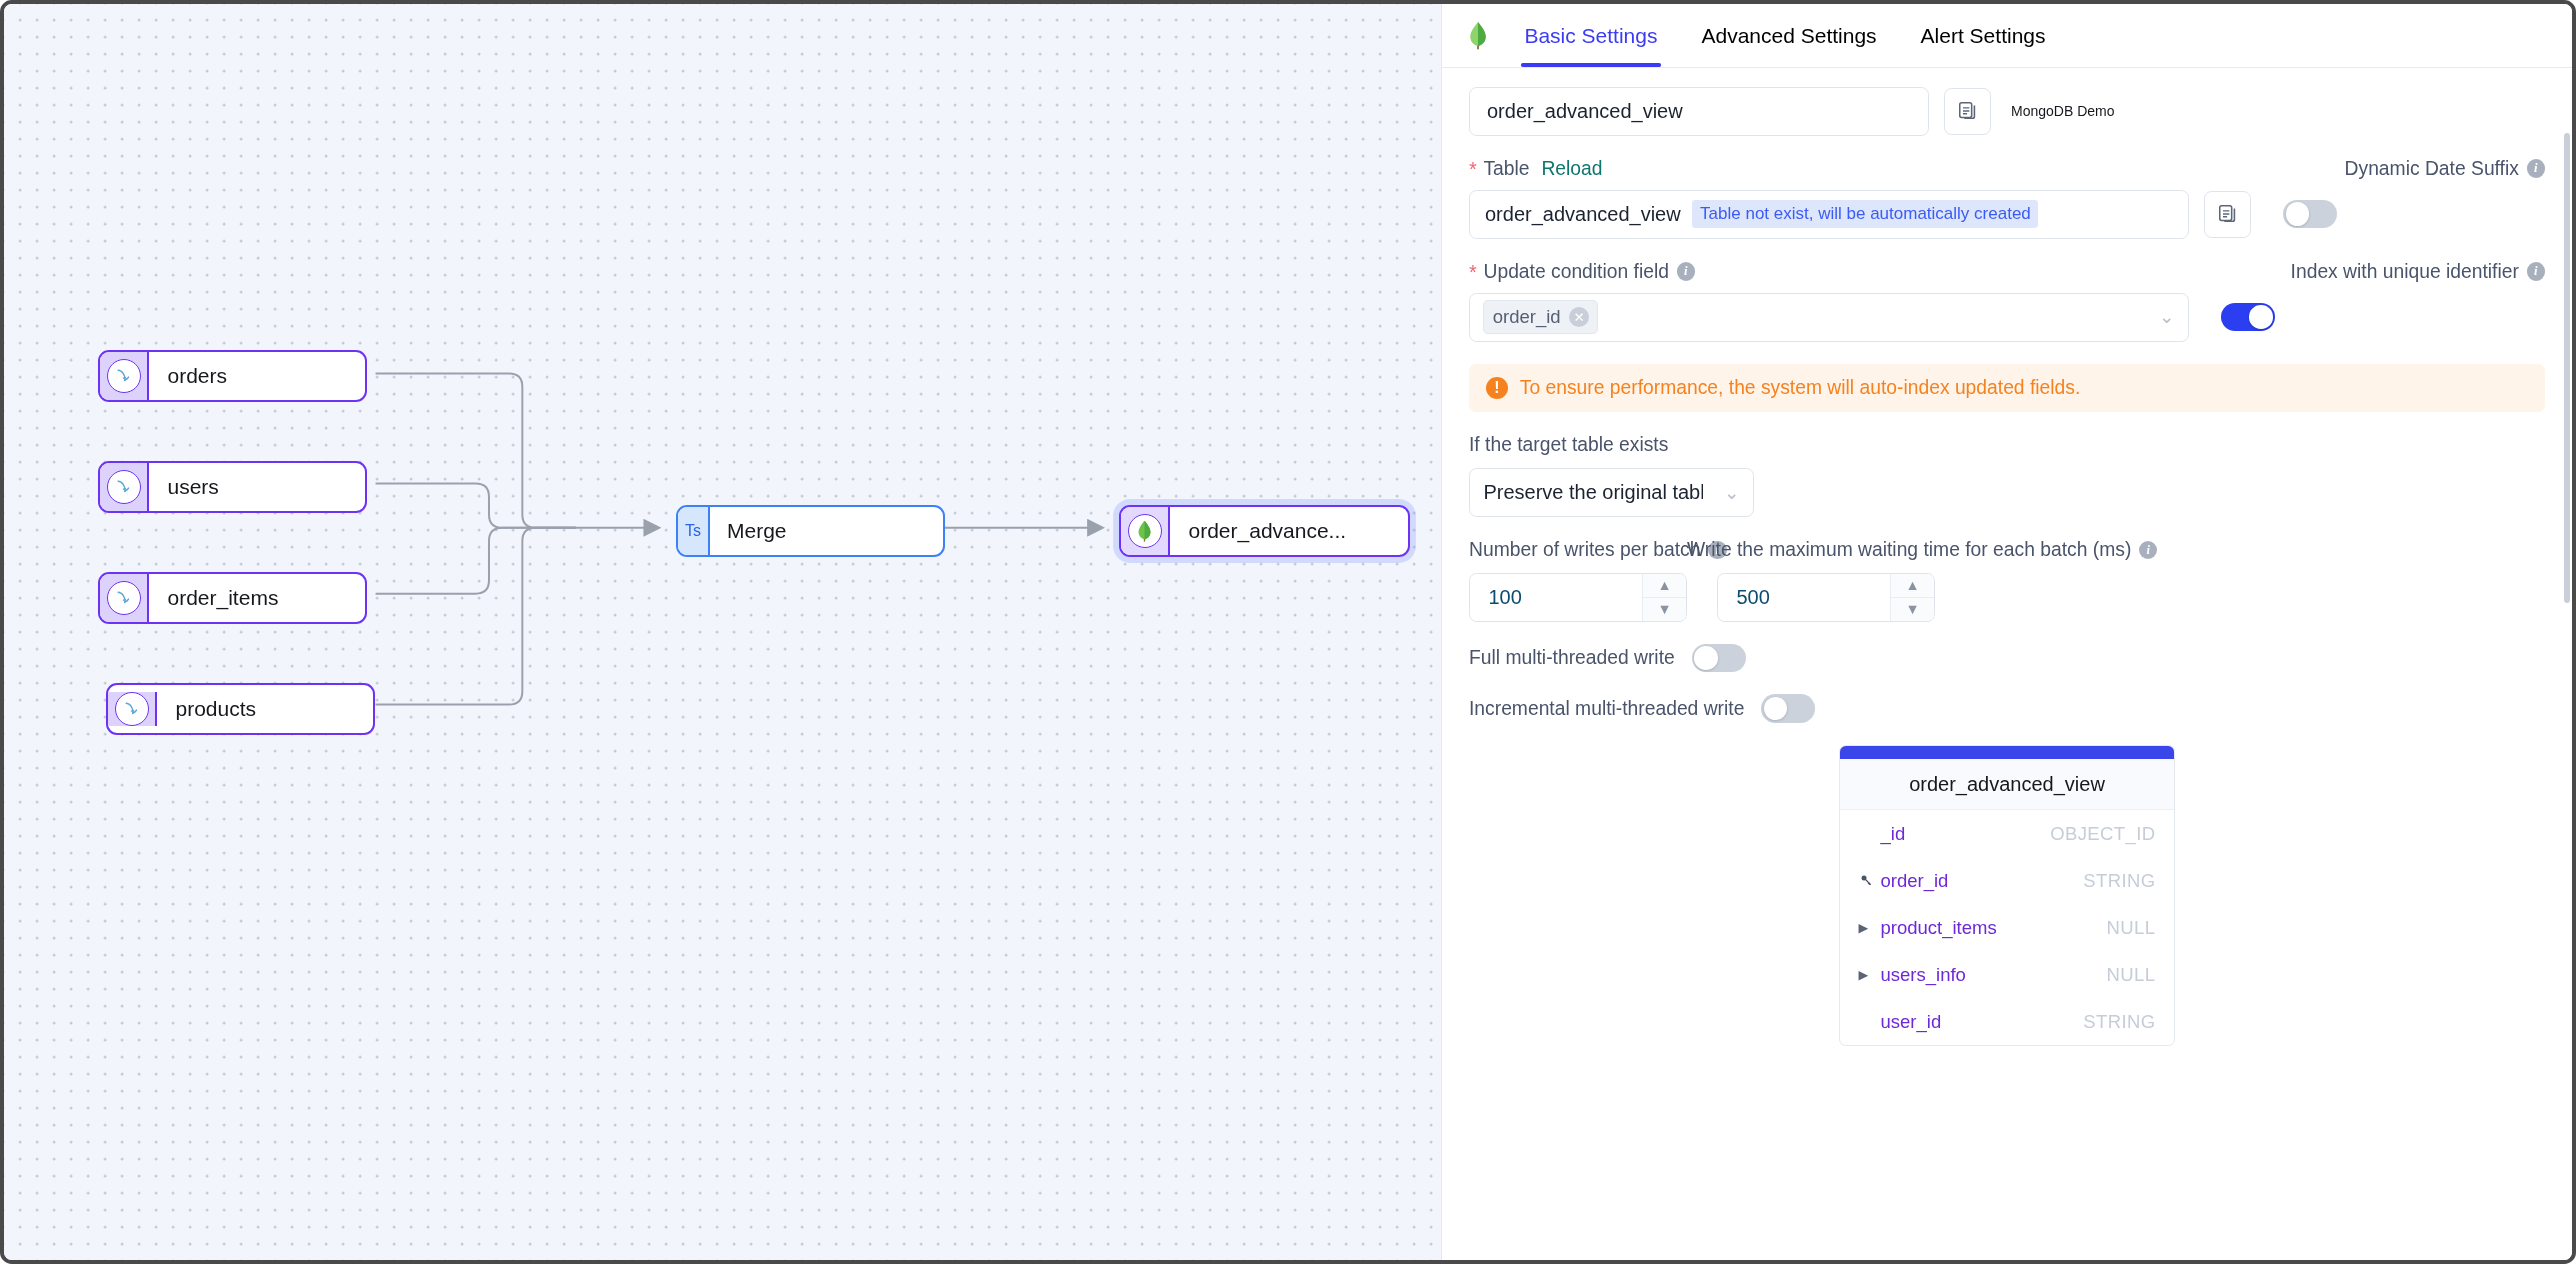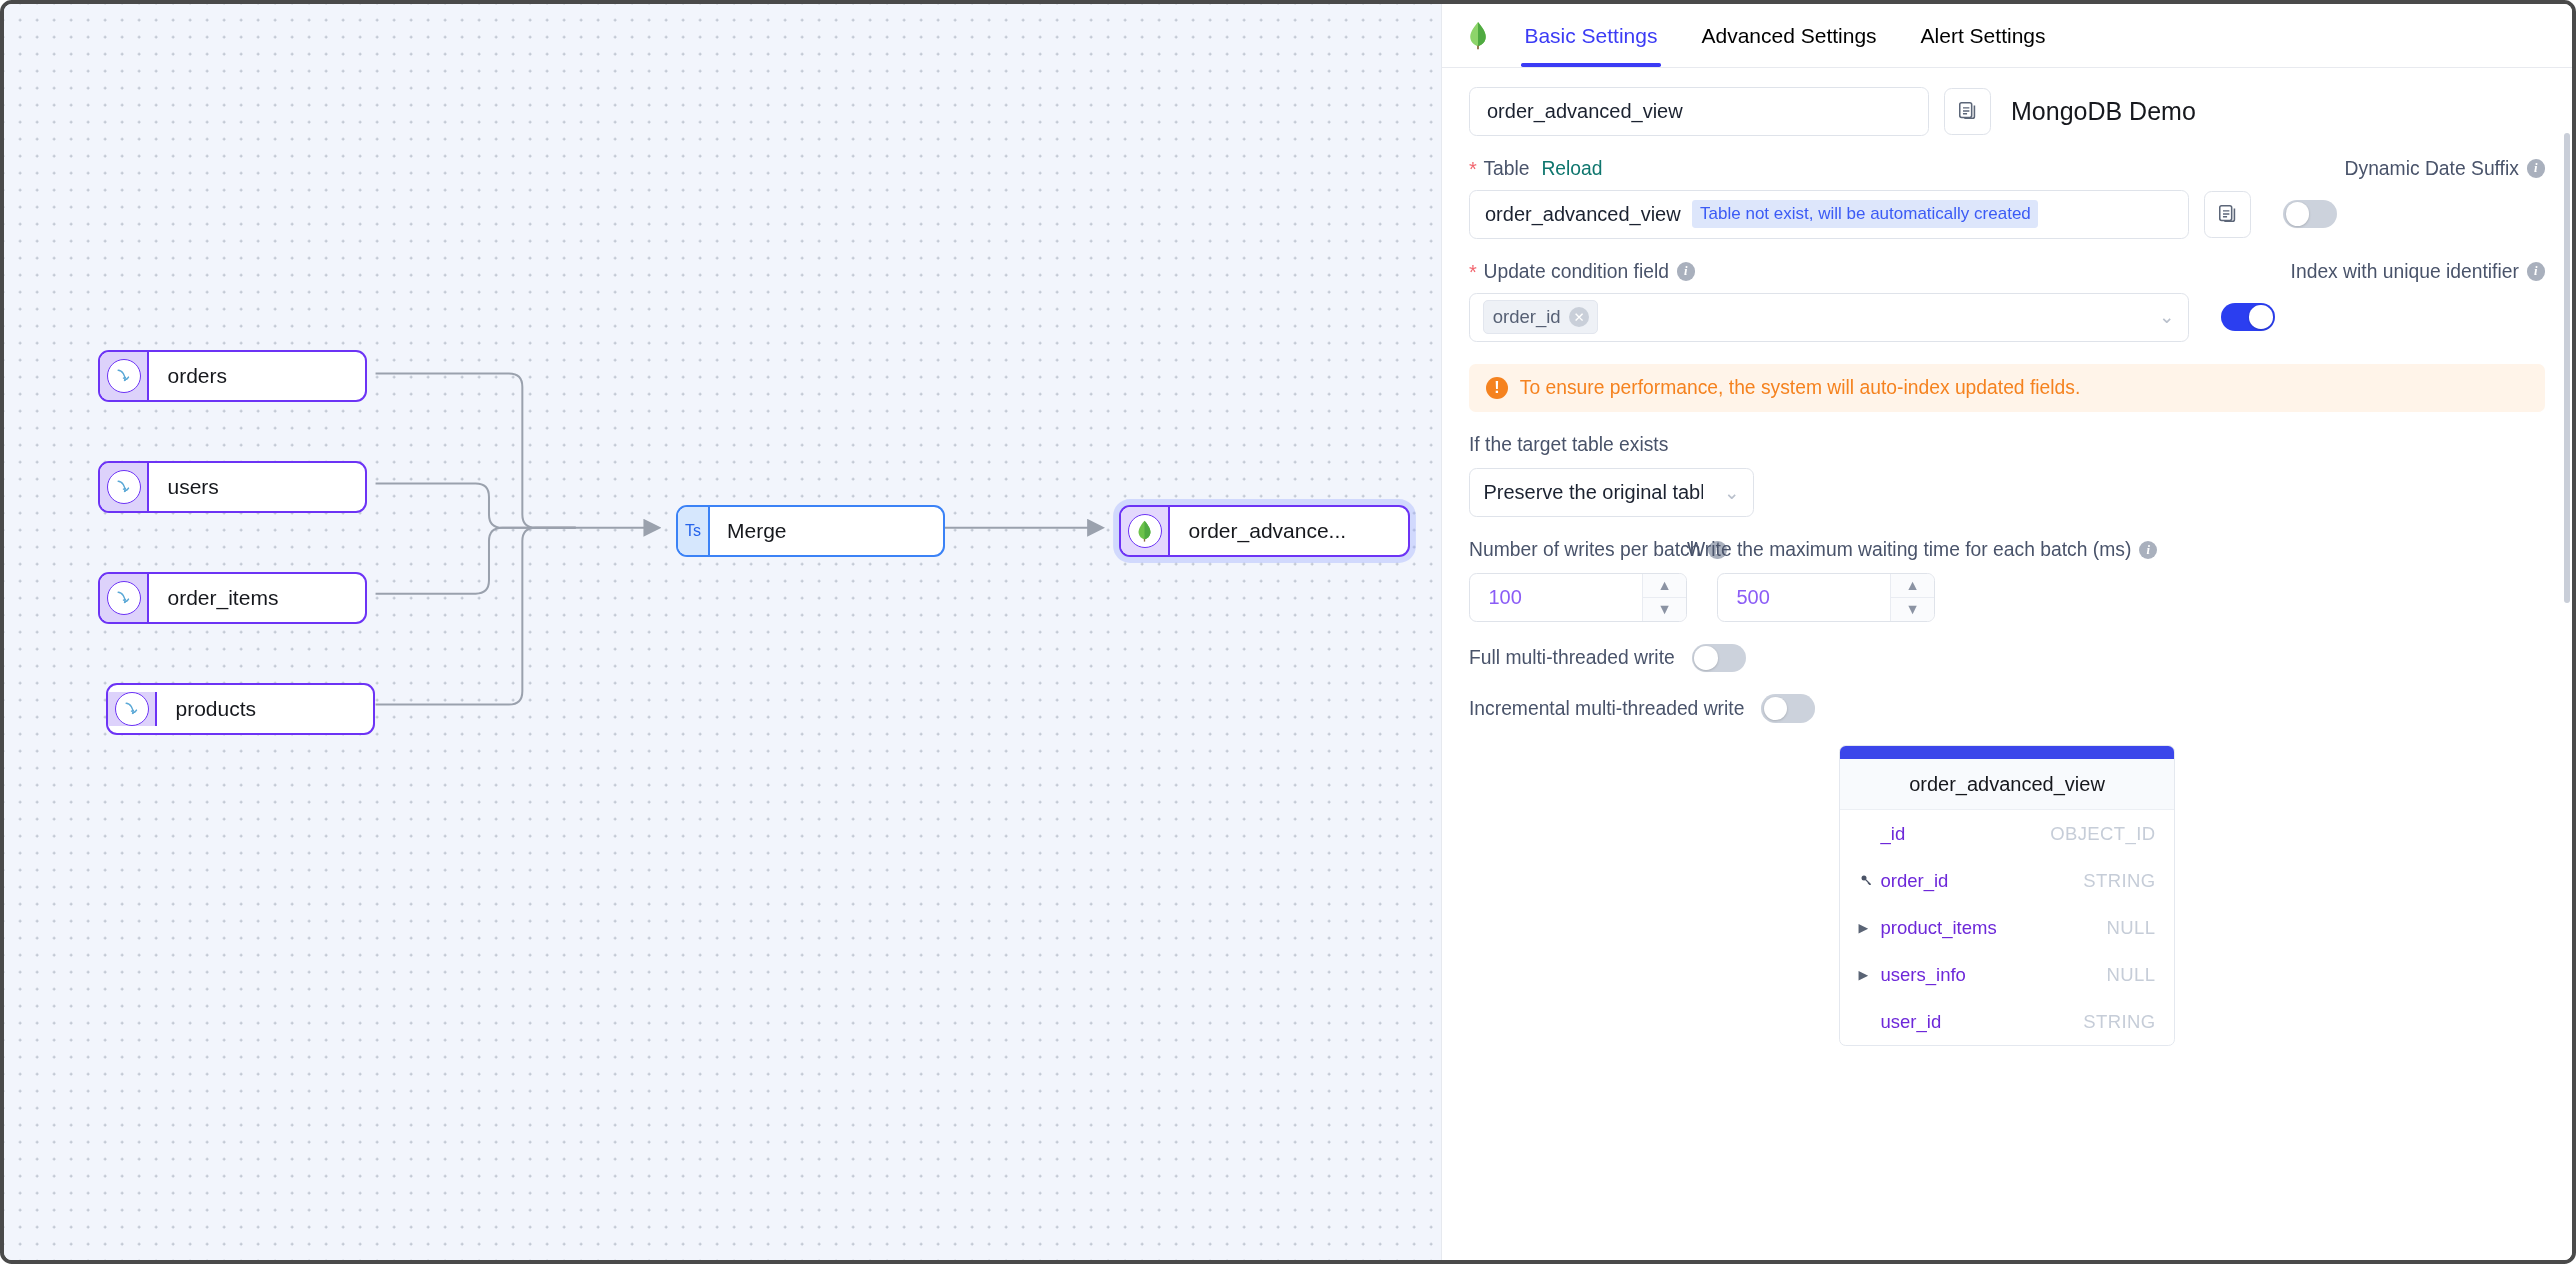--- a/index.html
+++ b/index.html
@@ -167,21 +167,21 @@
     border: 1.3px solid #dfe3ea;
     border-radius: 7.6px;
     background: #fff;
     display: flex; align-items: center; justify-content: center;
     margin-left: 15px;
     cursor: pointer;
     flex: 0 0 auto;
   }
   .conn-name {
     margin-left: 20px;
-    font-size: 25px;
+    font-size: 14px;
     color: #16181d;
     white-space: nowrap;
   }
 
   .lbl {
     font-size: 19.3px;
     color: #49536a;
     display: flex; align-items: center;
     white-space: nowrap;
   }
@@ -298,21 +298,21 @@
     border: 1.3px solid #dfe3ea;
     border-radius: 7.6px;
     display: flex; align-items: stretch;
     background: #fff;
     overflow: hidden;
   }
   .stepper .val {
     flex: 1 1 auto;
     display: flex; align-items: center;
     padding-left: 18.5px;
-    font-size: 20px; color: #8b5cf6;
+    font-size: 20px; color: #0c4a6e;
   }
   .stepper .arrows {
     width: 44px;
     border-left: 1.3px solid #e9ecf2;
     display: flex; flex-direction: column;
   }
   .stepper .arrows div {
     flex: 1; display: flex; align-items: center; justify-content: center;
     color: #8b93a3; font-size: 14.3px; cursor: pointer;
     background: #fafbfd;

